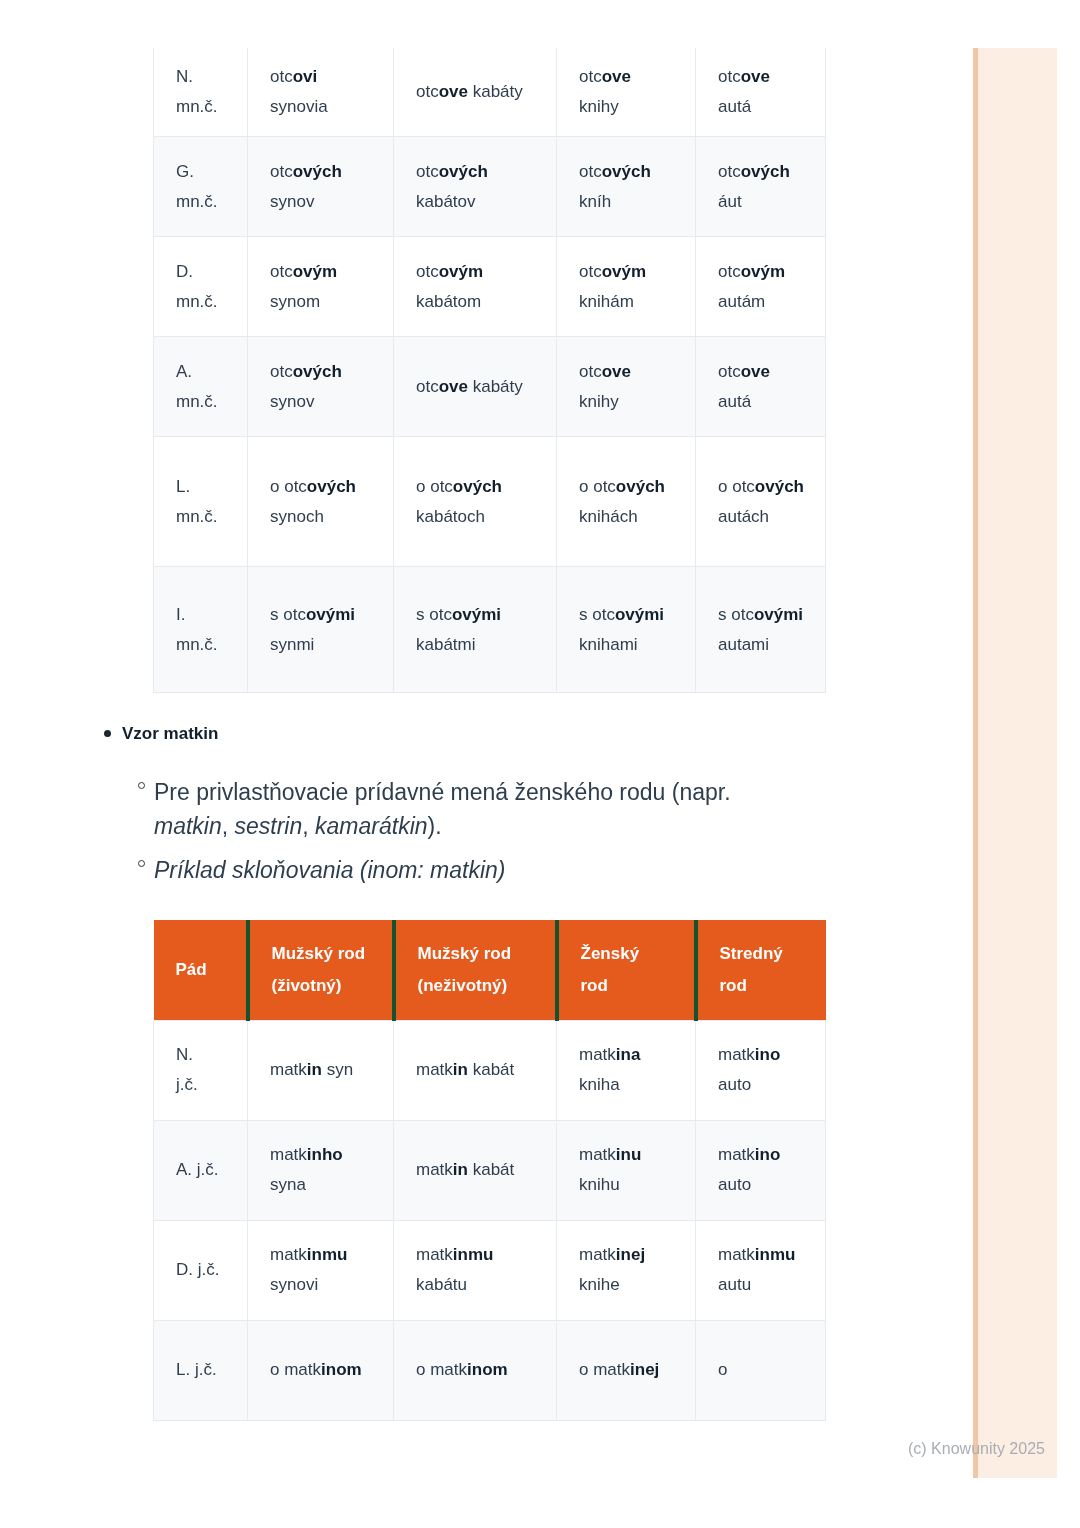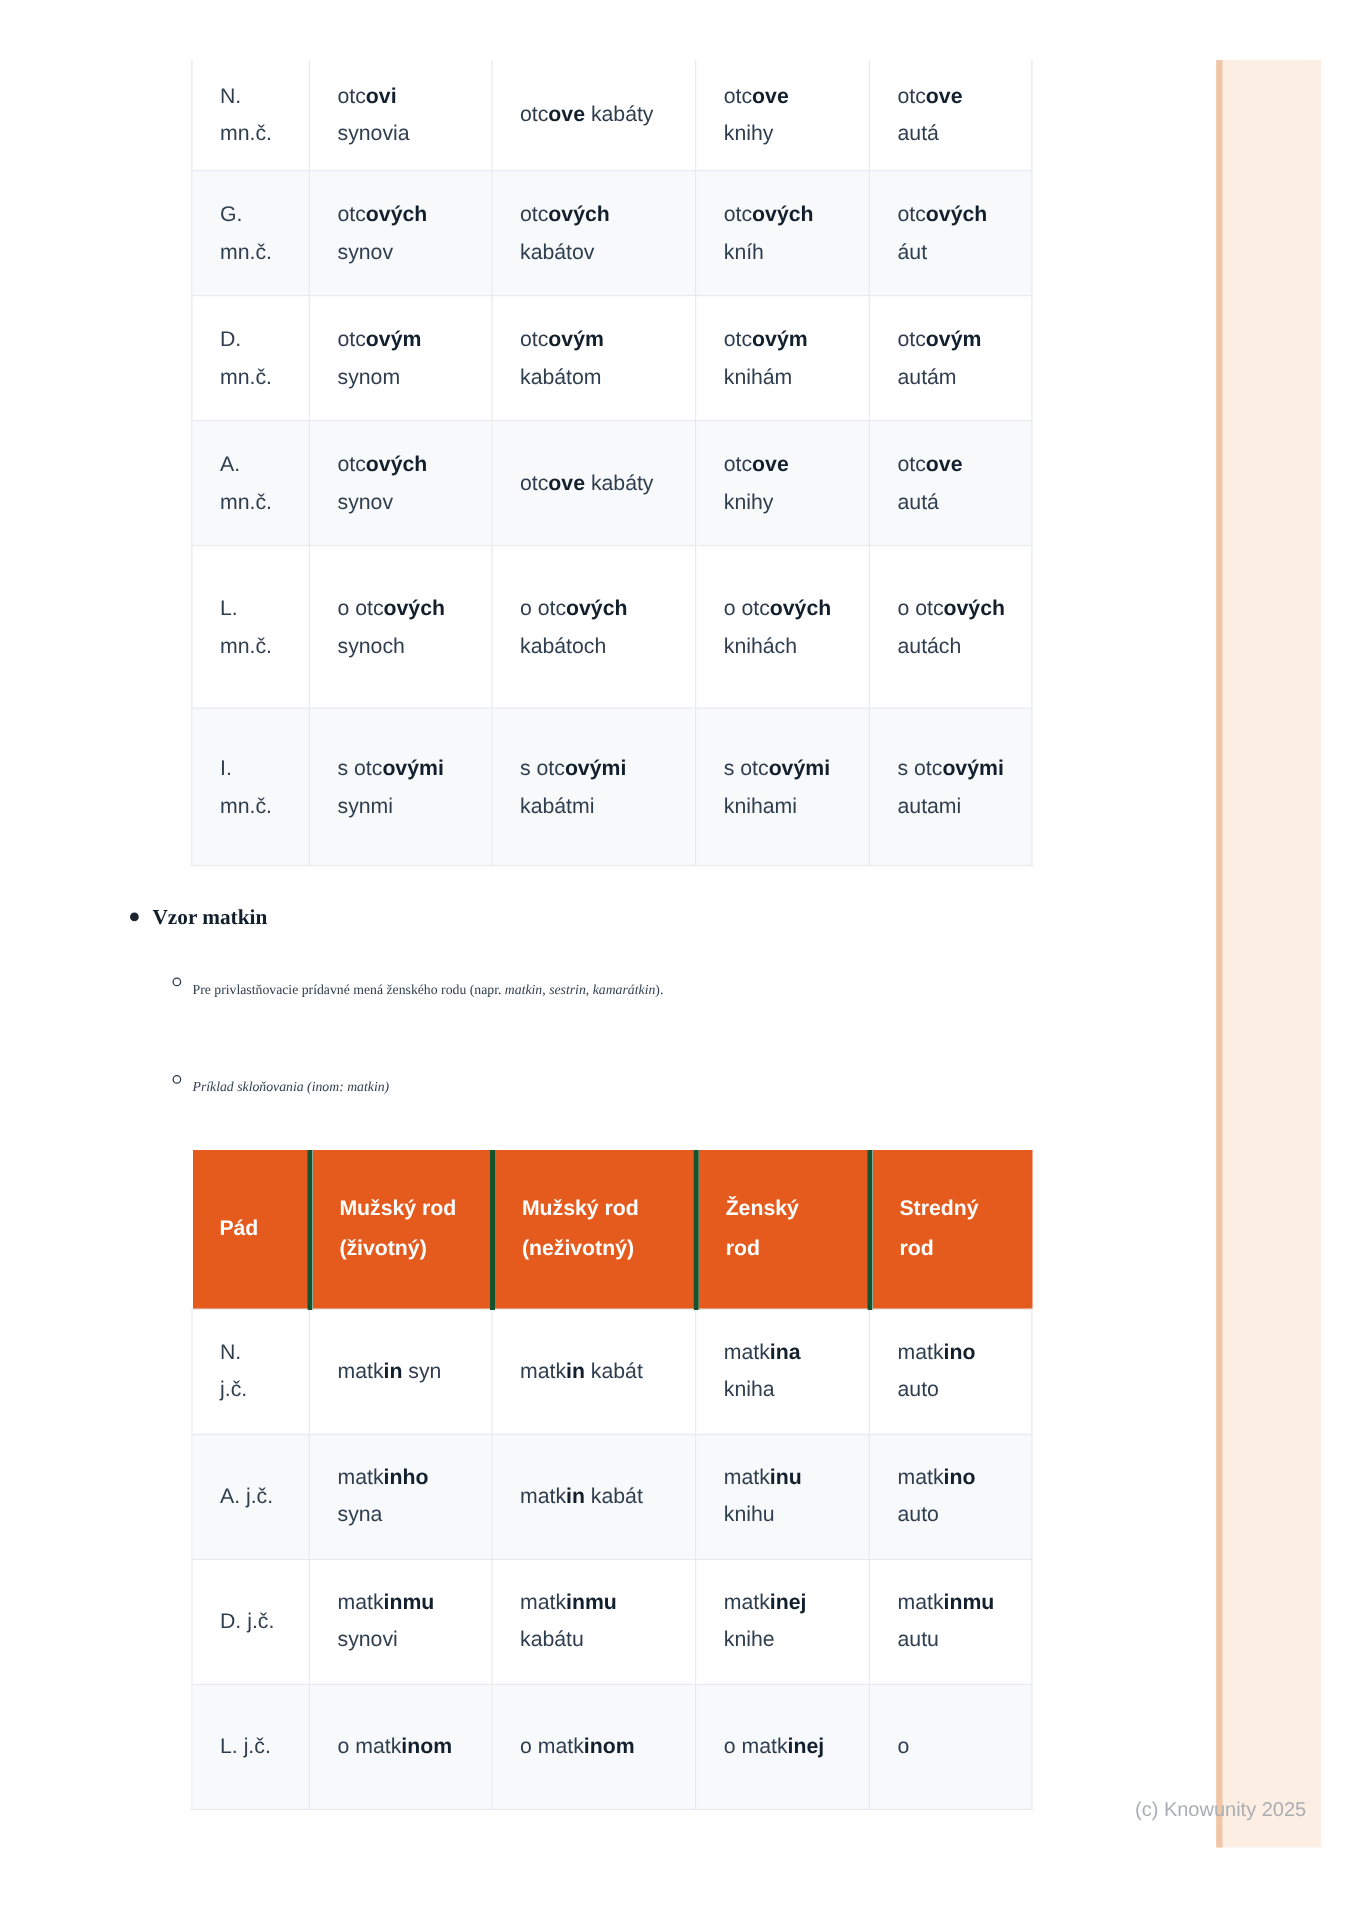--- a/index.html
+++ b/index.html
@@ -31,37 +31,37 @@
   td.lbl{white-space:pre-line;}
 
   #table1-wrap{position:absolute;left:153px;top:48px;z-index:2;}
   #t1 tr:nth-child(1){height:82px;}
   #t1 tr:nth-child(2),#t1 tr:nth-child(3),#t1 tr:nth-child(4){height:100px;}
   #t1 tr:nth-child(5){height:130px;}
   #t1 tr:nth-child(6){height:126px;}
   #t1 tr:first-child td{border-top:none;}
 
   #table2-wrap{position:absolute;left:153px;top:920px;width:700px;height:558px;overflow:hidden;z-index:2;}
-  #t2 thead tr{height:127px;padding-left:36px;}
+  #t2 thead tr{height:100px;padding-left:36px;}
   #t2 tbody tr{height:100px;}
   #t2 th{background:var(--orange);color:#ffffff;font-weight:700;font-size:17px;line-height:32px;
          text-align:left;vertical-align:middle;padding:10px 14px 10px 22px;white-space:pre-line;
          border:none;}
   #t2 th + th{border-left:4px solid #14532d;}
 
   
-  .bullet-line{position:absolute;z-index:2;display:flex;align-items:flex-start;font-family:Liberation Serif, serif;}
+  .bullet-line{position:absolute;z-index:2;display:flex;align-items:flex-start;}
   .b-dot{width:7px;height:7px;border-radius:50%;background:#1c2733;margin:8px 11px 0 0;flex:0 0 auto;}
   .b-circle{width:7px;height:7px;border-radius:50%;border:1.5px solid #2a3847;background:transparent;
             margin:7px 9px 0 0;flex:0 0 auto;box-sizing:border-box;}
   #bullet-title{left:104px;top:722px;}
   #bullet-title .btxt{font-weight:700;color:var(--text-bold);font-size:17px;line-height:23px;}
   #bullet-sub1{left:138px;top:775px;width:640px;}
   #bullet-sub2{left:138px;top:853px;width:640px;}
-  .subtxt{font-size:11px;line-height:34px;color:var(--text);}
+  .subtxt{font-size:23px;line-height:34px;color:var(--text);}
   .subtxt em{font-style:italic;}
 
   
   #footer{position:absolute;left:908px;top:1440px;font-size:16px;color:var(--muted);z-index:3;}
 </style>
 </head>
 <body>
 
 <div id="canvas">
 

